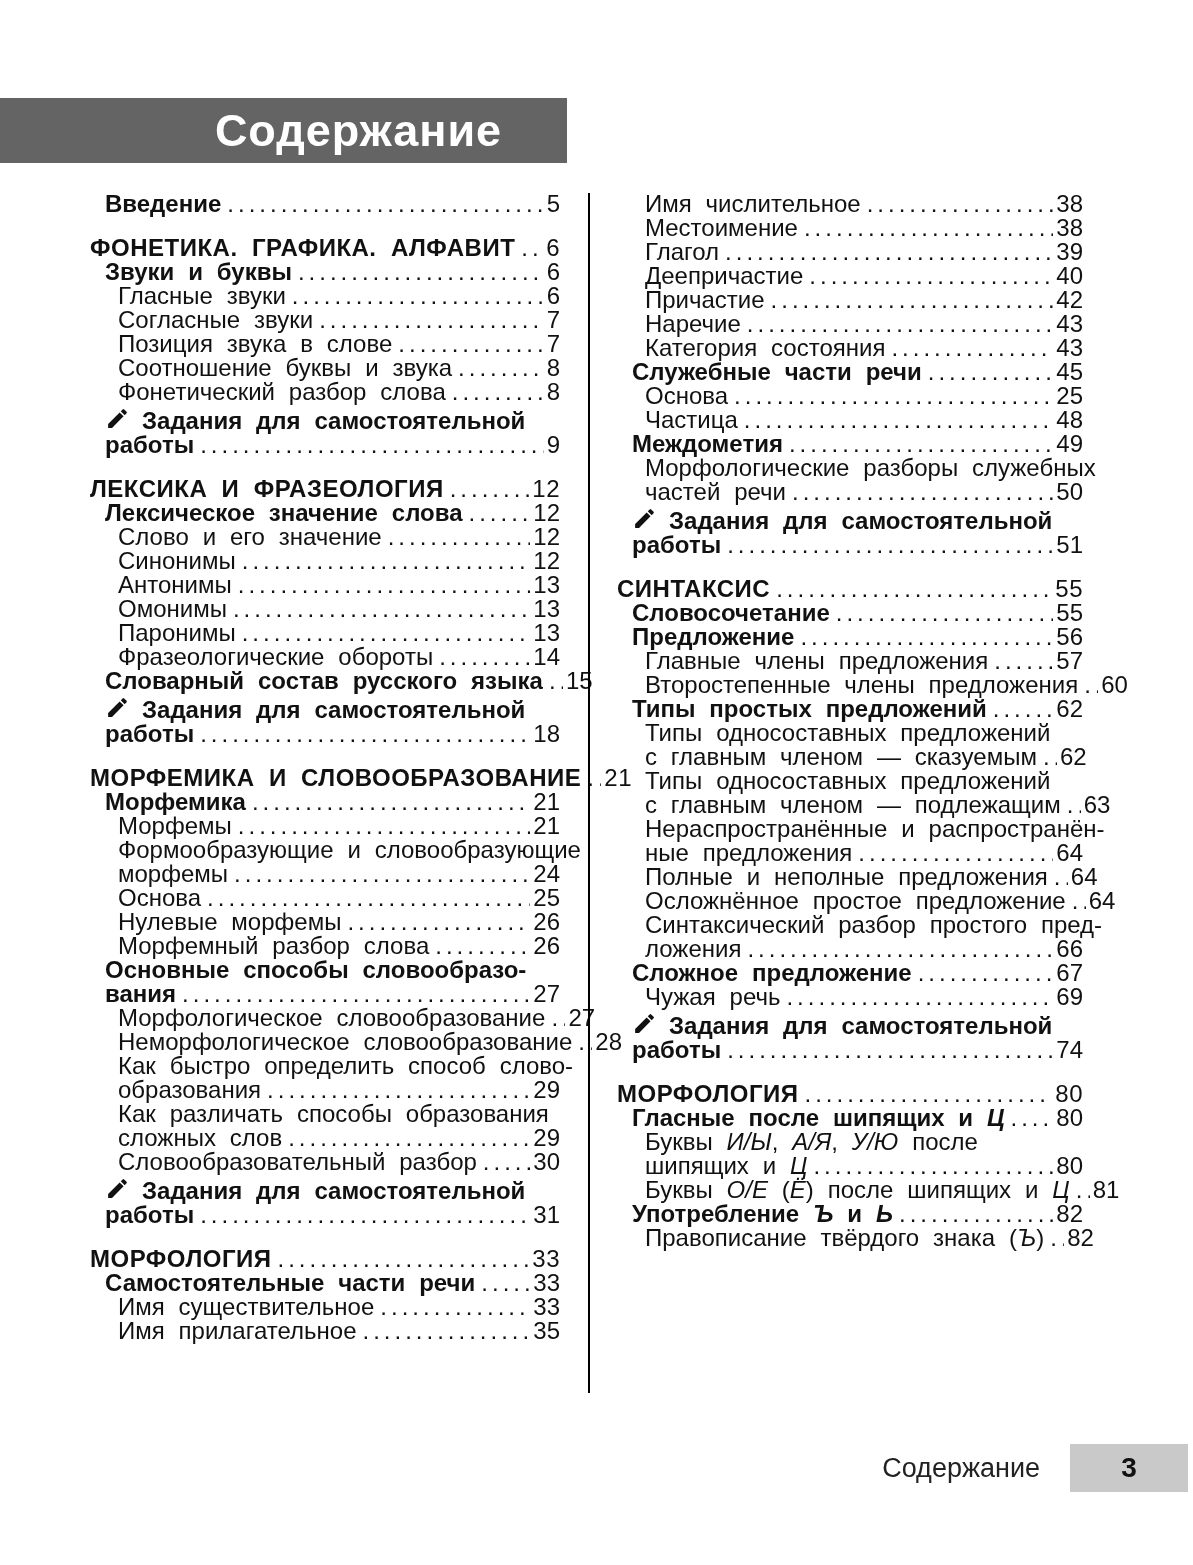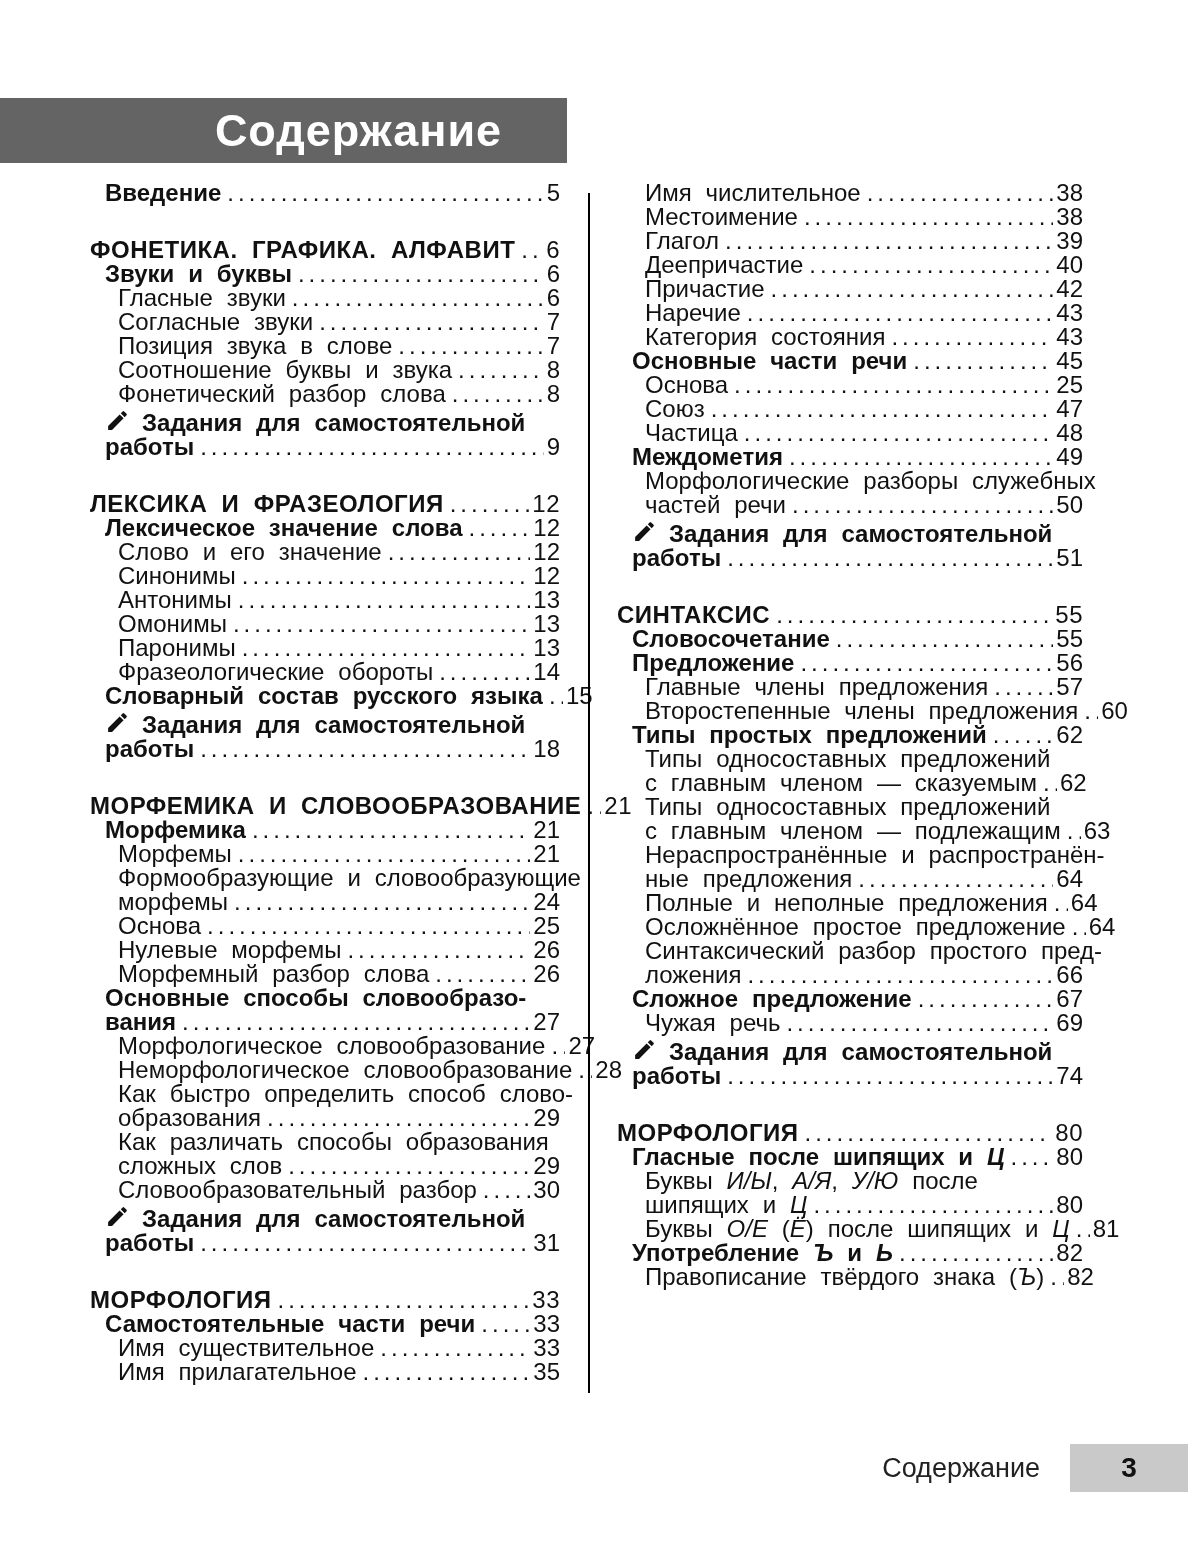--- a/index.html
+++ b/index.html
@@ -9,27 +9,27 @@
     overflow:hidden;
   }
   
   .header-bar{
     position:absolute;left:0;top:98px;width:567px;height:65px;
     background:#646464;display:flex;align-items:center;justify-content:center;
     padding-left:150px;box-sizing:border-box;
   }
   .header-title{color:#ffffff;font-size:45px;font-weight:700;letter-spacing:1px;white-space:nowrap;}
   
-  .toc-col{position:absolute;top:181px;}
+  .toc-col{position:absolute;top:192px;}
   #col-0{left:90px;width:470px;}
   #col-1{left:617px;width:466px;}
   .divider{position:absolute;left:588px;top:193px;width:2px;height:1200px;background:#000;}
   
   .entry{margin-top:0;}
-  .entry.chapter{margin-top:33px;padding-left:0;}
+  .entry.chapter{margin-top:20px;padding-left:0;}
   .entry.section{padding-left:15px;}
   .entry.item{padding-left:28px;}
   .entry:first-child{margin-top:0;}
   .row{display:flex;align-items:baseline;font-size:24px;line-height:24px;word-spacing:0.30em;}
   .entry.chapter .row{font-weight:700;letter-spacing:0.5px;}
   .entry.section .row{font-weight:700;}
   .title{white-space:nowrap;flex:0 0 auto;}
   .seg-i{font-style:italic;font-weight:400;}
   .seg-bi{font-style:italic;font-weight:700;}
   .leader{
@@ -400,37 +400,30 @@
       </div>
       <div class="entry item">
         <div class="row">
           <span class="title"><span class="seg-n">Категория состояния</span></span>
           <span class="leader"></span>
           <span class="pagenum">43</span>
         </div>
       </div>
       <div class="entry section">
         <div class="row">
-          <span class="title"><span class="seg-n">Основные части речи</span></span>
+          <span class="title"><span class="seg-n">Служебные части речи</span></span>
           <span class="leader"></span>
           <span class="pagenum">45</span>
         </div>
       </div>
       <div class="entry item">
         <div class="row">
           <span class="title"><span class="seg-n">Основа</span></span>
           <span class="leader"></span>
           <span class="pagenum">25</span>
-        </div>
-      </div>
-      <div class="entry item">
-        <div class="row">
-          <span class="title"><span class="seg-n">Союз</span></span>
-          <span class="leader"></span>
-          <span class="pagenum">47</span>
         </div>
       </div>
       <div class="entry item">
         <div class="row">
           <span class="title"><span class="seg-n">Частица</span></span>
           <span class="leader"></span>
           <span class="pagenum">48</span>
         </div>
       </div>
       <div class="entry section">

